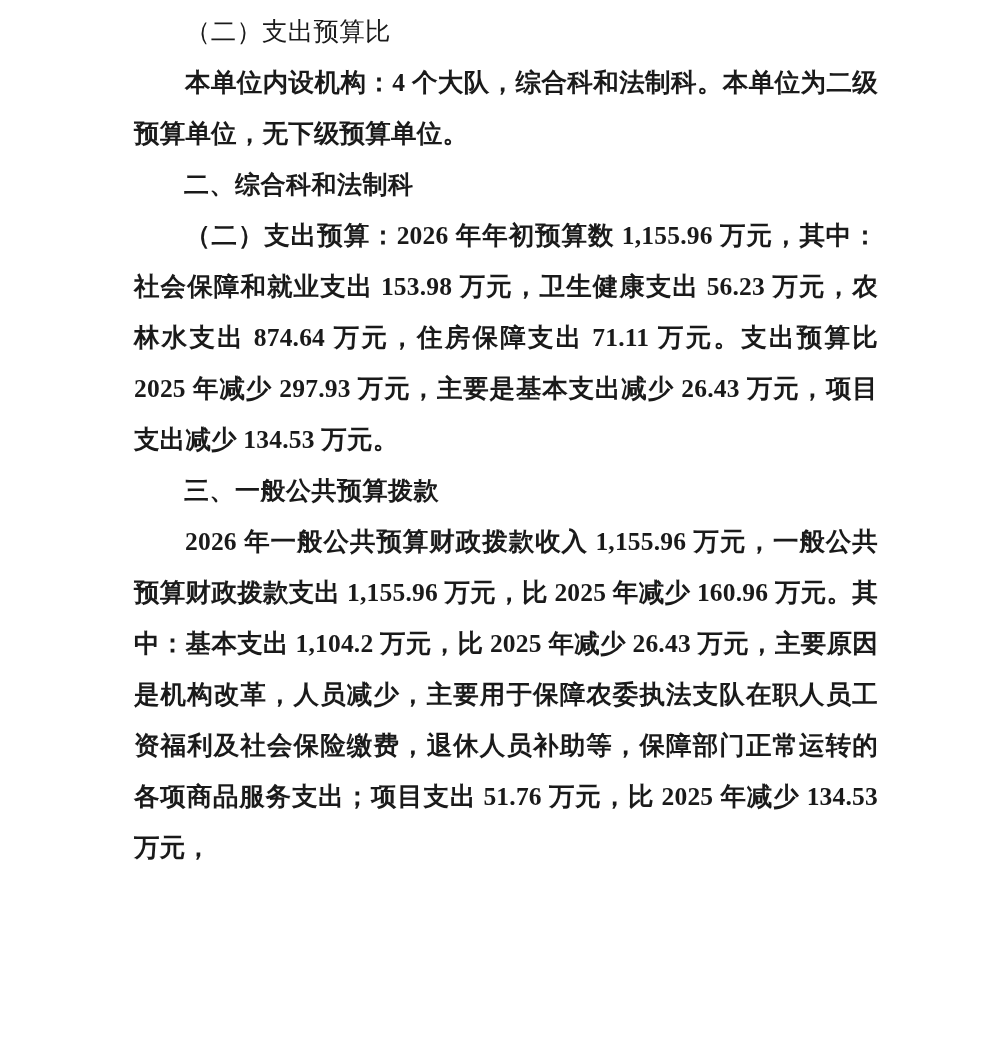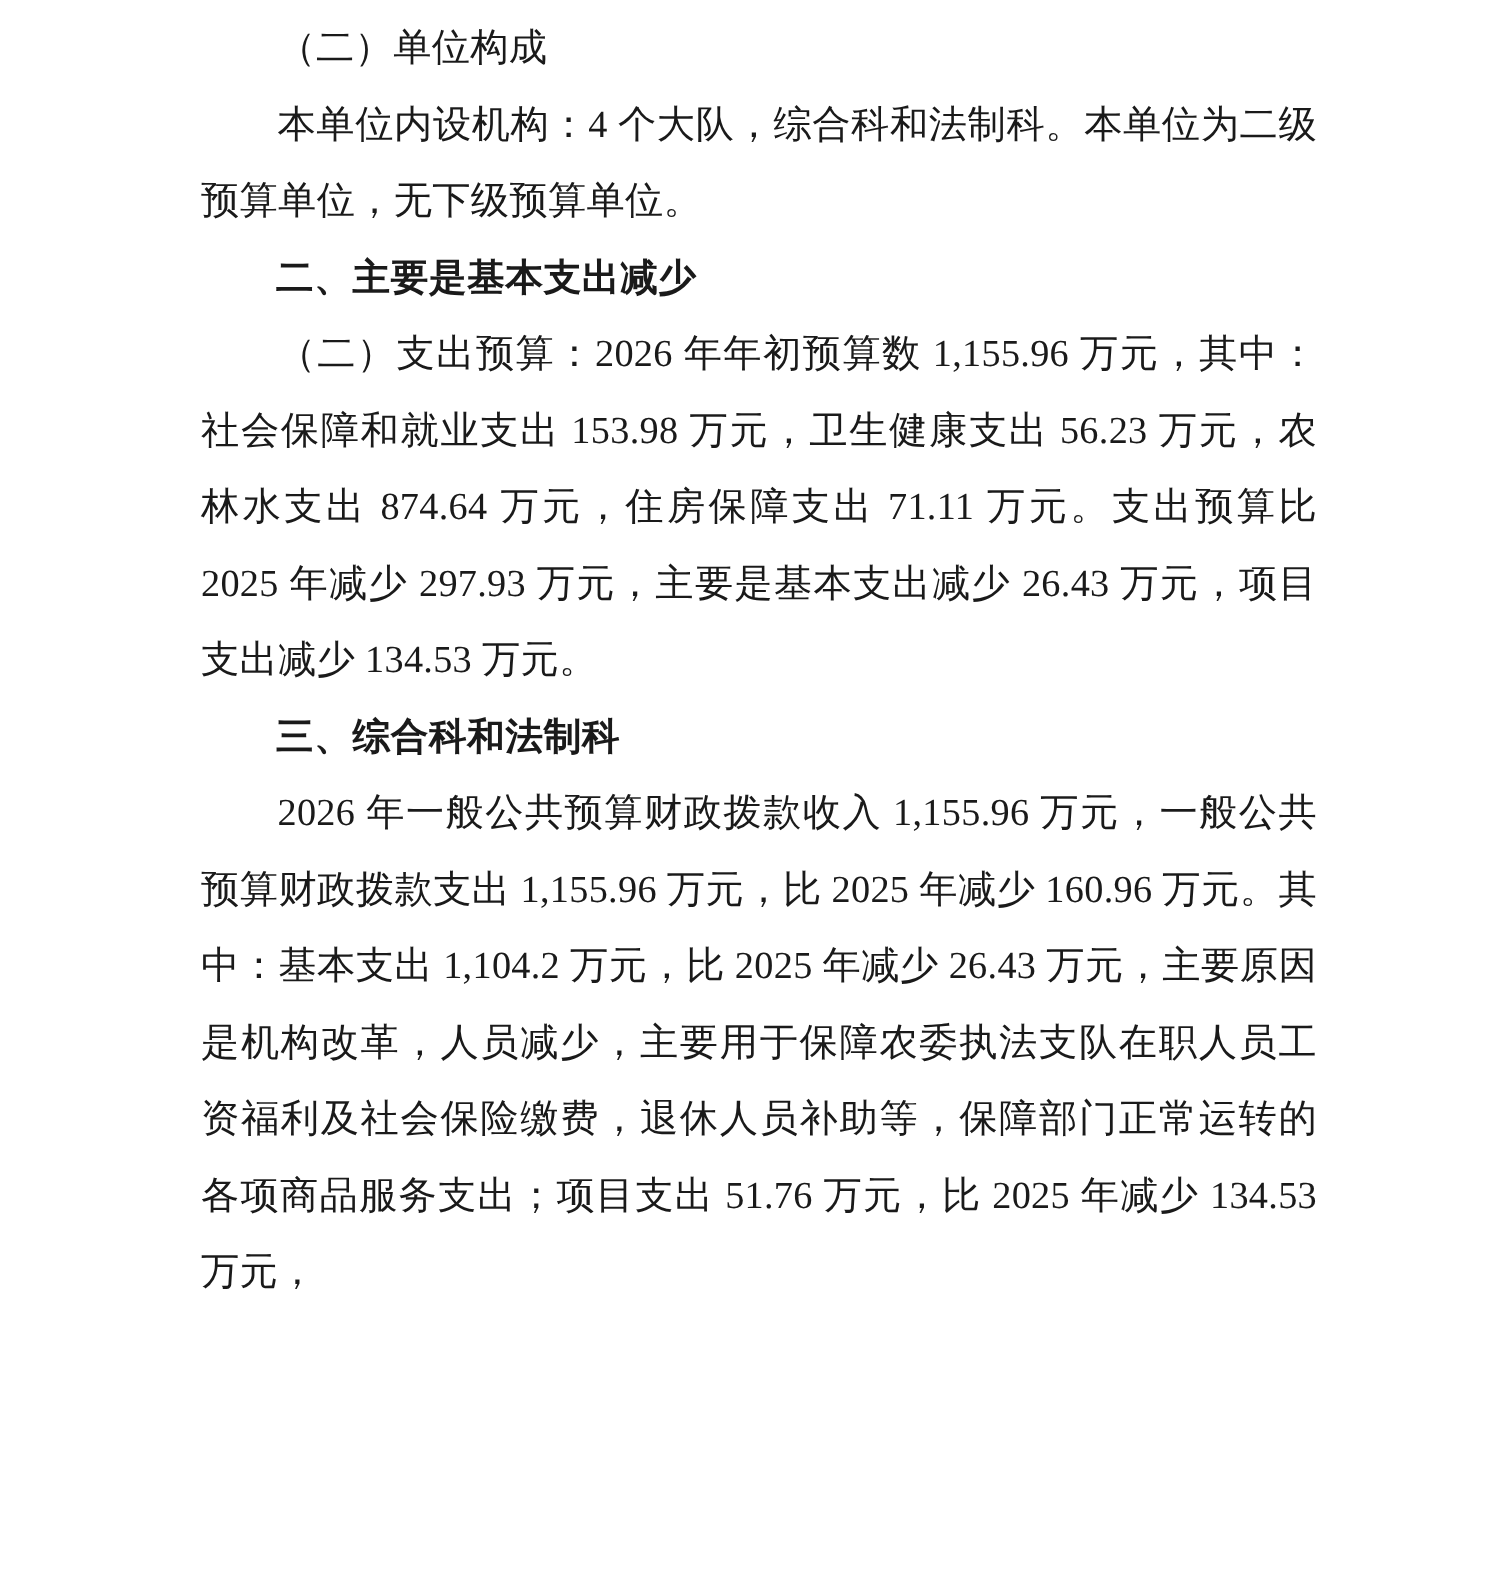--- a/index.html
+++ b/index.html
@@ -26,20 +26,21 @@
     line-height: 51px;
     text-align: justify;
     text-justify: inter-ideograph;
     letter-spacing: 0.2px;
   }
   .para {
     margin: 0;
     text-indent: 2em;
     text-align: justify;
     text-justify: inter-ideograph;
+    font-weight: bold;
   }
   .heading {
     margin: 0;
     font-weight: bold;
     font-family: "DejaVu Sans", "Liberation Sans", sans-serif;
     font-size: 25px;
     line-height: 51px;
     text-indent: 2em;
     letter-spacing: 0.5px;
   }
@@ -49,27 +50,27 @@
     font-size: 25.5px;
     line-height: 51px;
   }
 </style>
 </head>
 <body>
 
 <div class="page">
   <div class="doc">
 
-    <p class="sub-heading">（二）单位构成</p>
+    <p class="sub-heading">（二）支出预算比</p>
 
     <p class="para">本单位内设机构：4 个大队，综合科和法制科。本单位为二级预算单位，无下级预算单位。</p>
 
-    <p class="heading">二、主要是基本支出减少</p>
+    <p class="heading">二、综合科和法制科</p>
 
 
     <p class="para">（二）支出预算：2026 年年初预算数 1,155.96 万元，其中：社会保障和就业支出 153.98 万元，卫生健康支出 56.23 万元，农林水支出 874.64 万元，住房保障支出 71.11 万元。支出预算比 2025 年减少 297.93 万元，主要是基本支出减少 26.43 万元，项目支出减少 134.53 万元。</p>
 
-    <p class="heading">三、综合科和法制科</p>
+    <p class="heading">三、一般公共预算拨款</p>
 
     <p class="para">2026 年一般公共预算财政拨款收入 1,155.96 万元，一般公共预算财政拨款支出 1,155.96 万元，比 2025 年减少 160.96 万元。其中：基本支出 1,104.2 万元，比 2025 年减少 26.43 万元，主要原因是机构改革，人员减少，主要用于保障农委执法支队在职人员工资福利及社会保险缴费，退休人员补助等，保障部门正常运转的各项商品服务支出；项目支出 51.76 万元，比 2025 年减少 134.53 万元，</p>
 
   </div>
 </div>
 
 </body></html>

